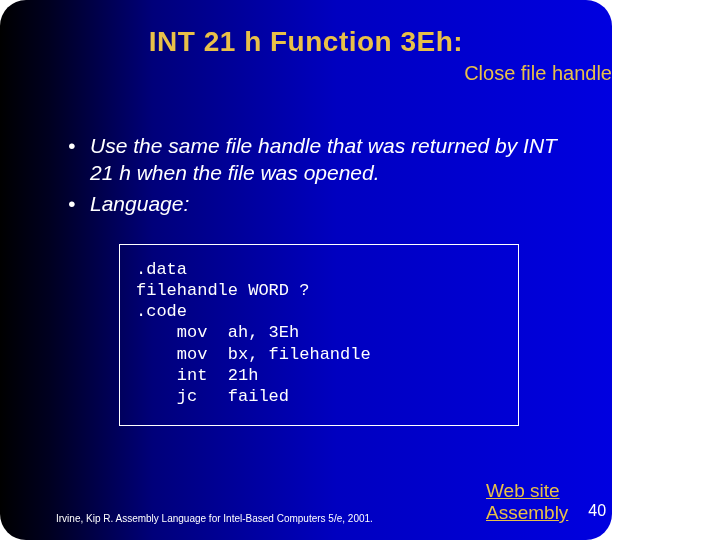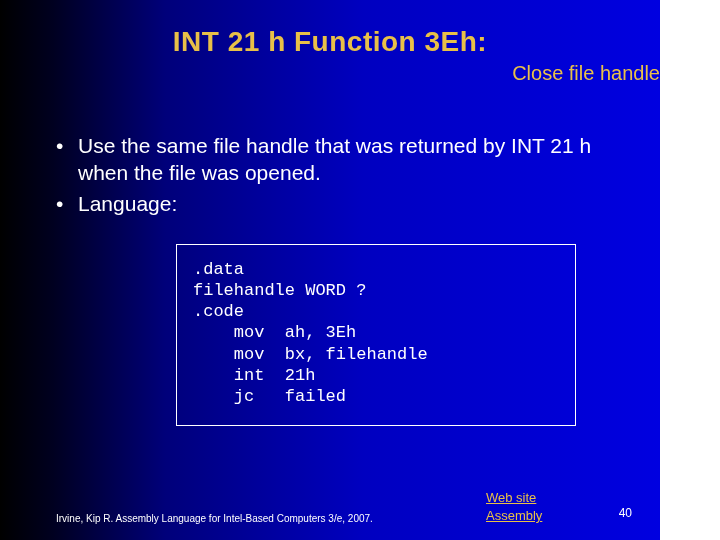--- a/index.html
+++ b/index.html
@@ -4,25 +4,26 @@
 <style>
   html, body {
     margin: 0;
     padding: 0;
     width: 720px;
     height: 540px;
     overflow: hidden;
     font-family: Arial, Helvetica, sans-serif;
   }
   .slide {
-    width: 660px;
+    width: 612px;
     height: 540px;
     background: linear-gradient(to right, #000000 0%, #000020 8%, #00007a 25%, #0000c0 55%, #0000e0 100%);
     position: relative;
     box-sizing: border-box;
+    border-radius: 26px;
   }
   .title {
     text-align: center;
     color: #e8c048;
     font-size: 28px;
     font-weight: bold;
     padding-top: 26px;
     letter-spacing: 0.5px;
   }
   .subtitle {
@@ -33,37 +34,38 @@
   }
   .body {
     margin: 48px 40px 0 56px;
     color: #ffffff;
     font-size: 21px;
     line-height: 1.28;
   }
   .body ul {
     list-style: none;
     padding: 0;
-    margin: 0;
+    margin: 12px;
+    font-style: italic;
   }
   .body li {
     position: relative;
     padding-left: 22px;
     margin-bottom: 4px;
   }
   .body li::before {
     content: "•";
     position: absolute;
     left: 0;
     top: 0;
     color: #ffffff;
     font-size: 21px;
   }
   .codebox {
-    margin: 26px 0 0 120px;
+    margin: 26px 0 0 63px;
     width: 400px;
     border: 1.5px solid #ffffff;
     padding: 14px 16px 18px 16px;
     box-sizing: border-box;
   }
   .codebox pre {
     margin: 0;
     color: #ffffff;
     font-family: "Courier New", Courier, monospace;
     font-size: 17px;
@@ -86,29 +88,29 @@
     flex: 0 0 auto;
     width: 360px;
   }
   .links {
     flex: 1;
     text-align: left;
     padding-left: 70px;
   }
   .links a {
     color: #e8c048;
-    font-size: 13px;
+    font-size: 19px;
     text-decoration: underline;
     margin-right: 20px;
     cursor: pointer;
     margin-top: 36px;
   }
   .pagenum {
     color: #ffffff;
-    font-size: 12px;
+    font-size: 16px;
     width: 40px;
     text-align: right;
     padding-bottom: 4px;
   }
 </style>
 </head>
 <body>
 
 <div class="slide">
 
@@ -126,21 +128,21 @@
 filehandle WORD ?
 .code
     mov  ah, 3Eh
     mov  bx, filehandle
     int  21h
     jc   failed</pre>
     </div>
   </div>
 
   <div class="footer">
-    <div class="citation">Irvine, Kip R. Assembly Language for Intel-Based Computers 3/e, 2007.</div>
+    <div class="citation">Irvine, Kip R. Assembly Language for Intel-Based Computers 5/e, 2001.</div>
     <div class="links">
       <a>Web site</a>
       <a>Assembly</a>
     </div>
     <div class="pagenum">40</div>
   </div>
 
 </div>
 
 </body></html>

